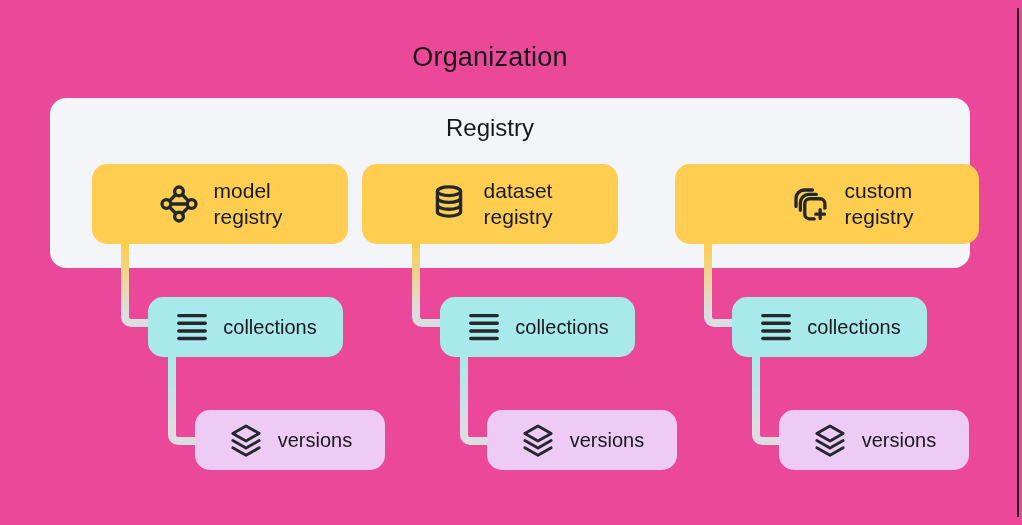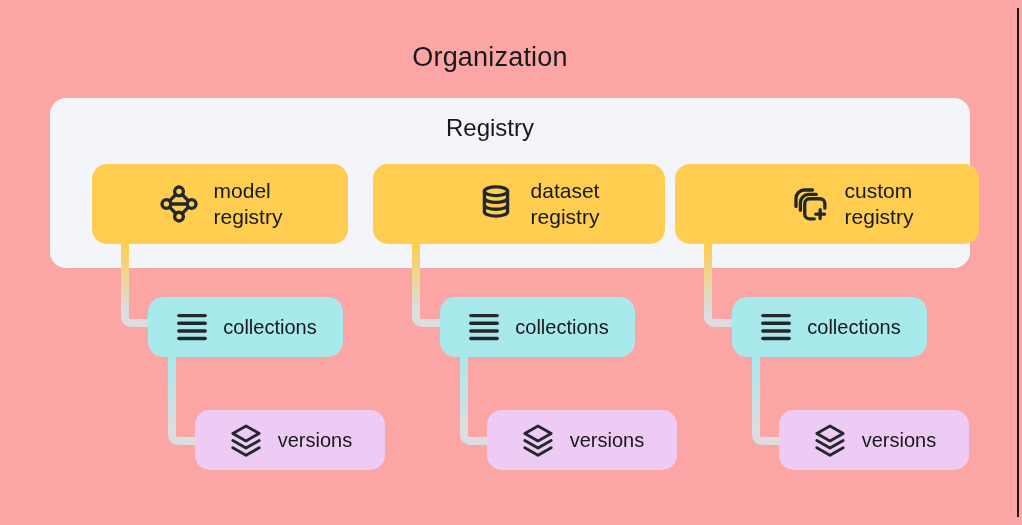--- a/index.html
+++ b/index.html
@@ -1,17 +1,17 @@
 <!DOCTYPE html>
 <html style="--registry-box-bg: #FFCE51; --collections-box-bg: #A8E9EC; --versions-box-bg: #EECBF4; --panel-bg: #F4F5F8; --connector-gray: #DBDDE1; --text: #17191c; --icon: #23282d;"><head>
 <meta charset="utf-8">
 <style>
   html,body { margin:0; padding:0; background:#ffffff; }
   .canvas {
-    position:relative; width:1022px; height:525px; background:#fca5a5;
+    position:relative; width:1022px; height:525px; background:#ec4899;
     font-family:"Liberation Sans", sans-serif; color:var(--text,#17191c);
     overflow:hidden;
   }
   .org-title {
     position:absolute; top:42px; left:0; width:980px; text-align:center;
     font-size:27px; font-weight:400; letter-spacing:0.2px;
   }
   .registry-panel {
     position:absolute; left:50px; top:98px; width:920px; height:170px;
     background:var(--panel-bg,#F4F5F8); border-radius:16px; z-index:1;
@@ -25,21 +25,21 @@
   .stop-col  { stop-color:var(--collections-box-bg,#A8E9EC); }
   .stop-gray { stop-color:var(--connector-gray,#DBDDE1); }
 
   .node {
     position:absolute; display:flex; align-items:center; justify-content:center;
     border-radius:15px; z-index:3; gap:14px;
   }
   .reg-box { top:164px; width:256px; height:80px; background:var(--registry-box-bg,#FFCE51); }
   .col-box { top:297px; width:195px; height:60px; background:var(--collections-box-bg,#A8E9EC); gap:13px;align-items:center; }
   .ver-box { top:410px; width:190px; height:60px; background:var(--versions-box-bg,#EECBF4); }
-  .reg-box.c1 { left:92px; }  .reg-box.c2 { left:373px;padding-left:36px; } .reg-box.c3 { left:675px;padding-left:48px; }
+  .reg-box.c1 { left:92px; }  .reg-box.c2 { left:362px; } .reg-box.c3 { left:675px;padding-left:48px; }
   .col-box.c1 { left:148px; } .col-box.c2 { left:440px; } .col-box.c3 { left:732px; }
   .ver-box.c1 { left:195px; } .ver-box.c2 { left:487px; } .ver-box.c3 { left:779px; }
 
   .icon { color:var(--icon,#23282d); display:flex; align-items:center; }
   .icon svg { display:block; }
   .reg-label { font-size:21px; line-height:26px; text-align:left; }
   .node-label { font-size:20px; }
 
   .edge-line {
     position:absolute; left:1017px; top:8px; width:2px; height:509px;

